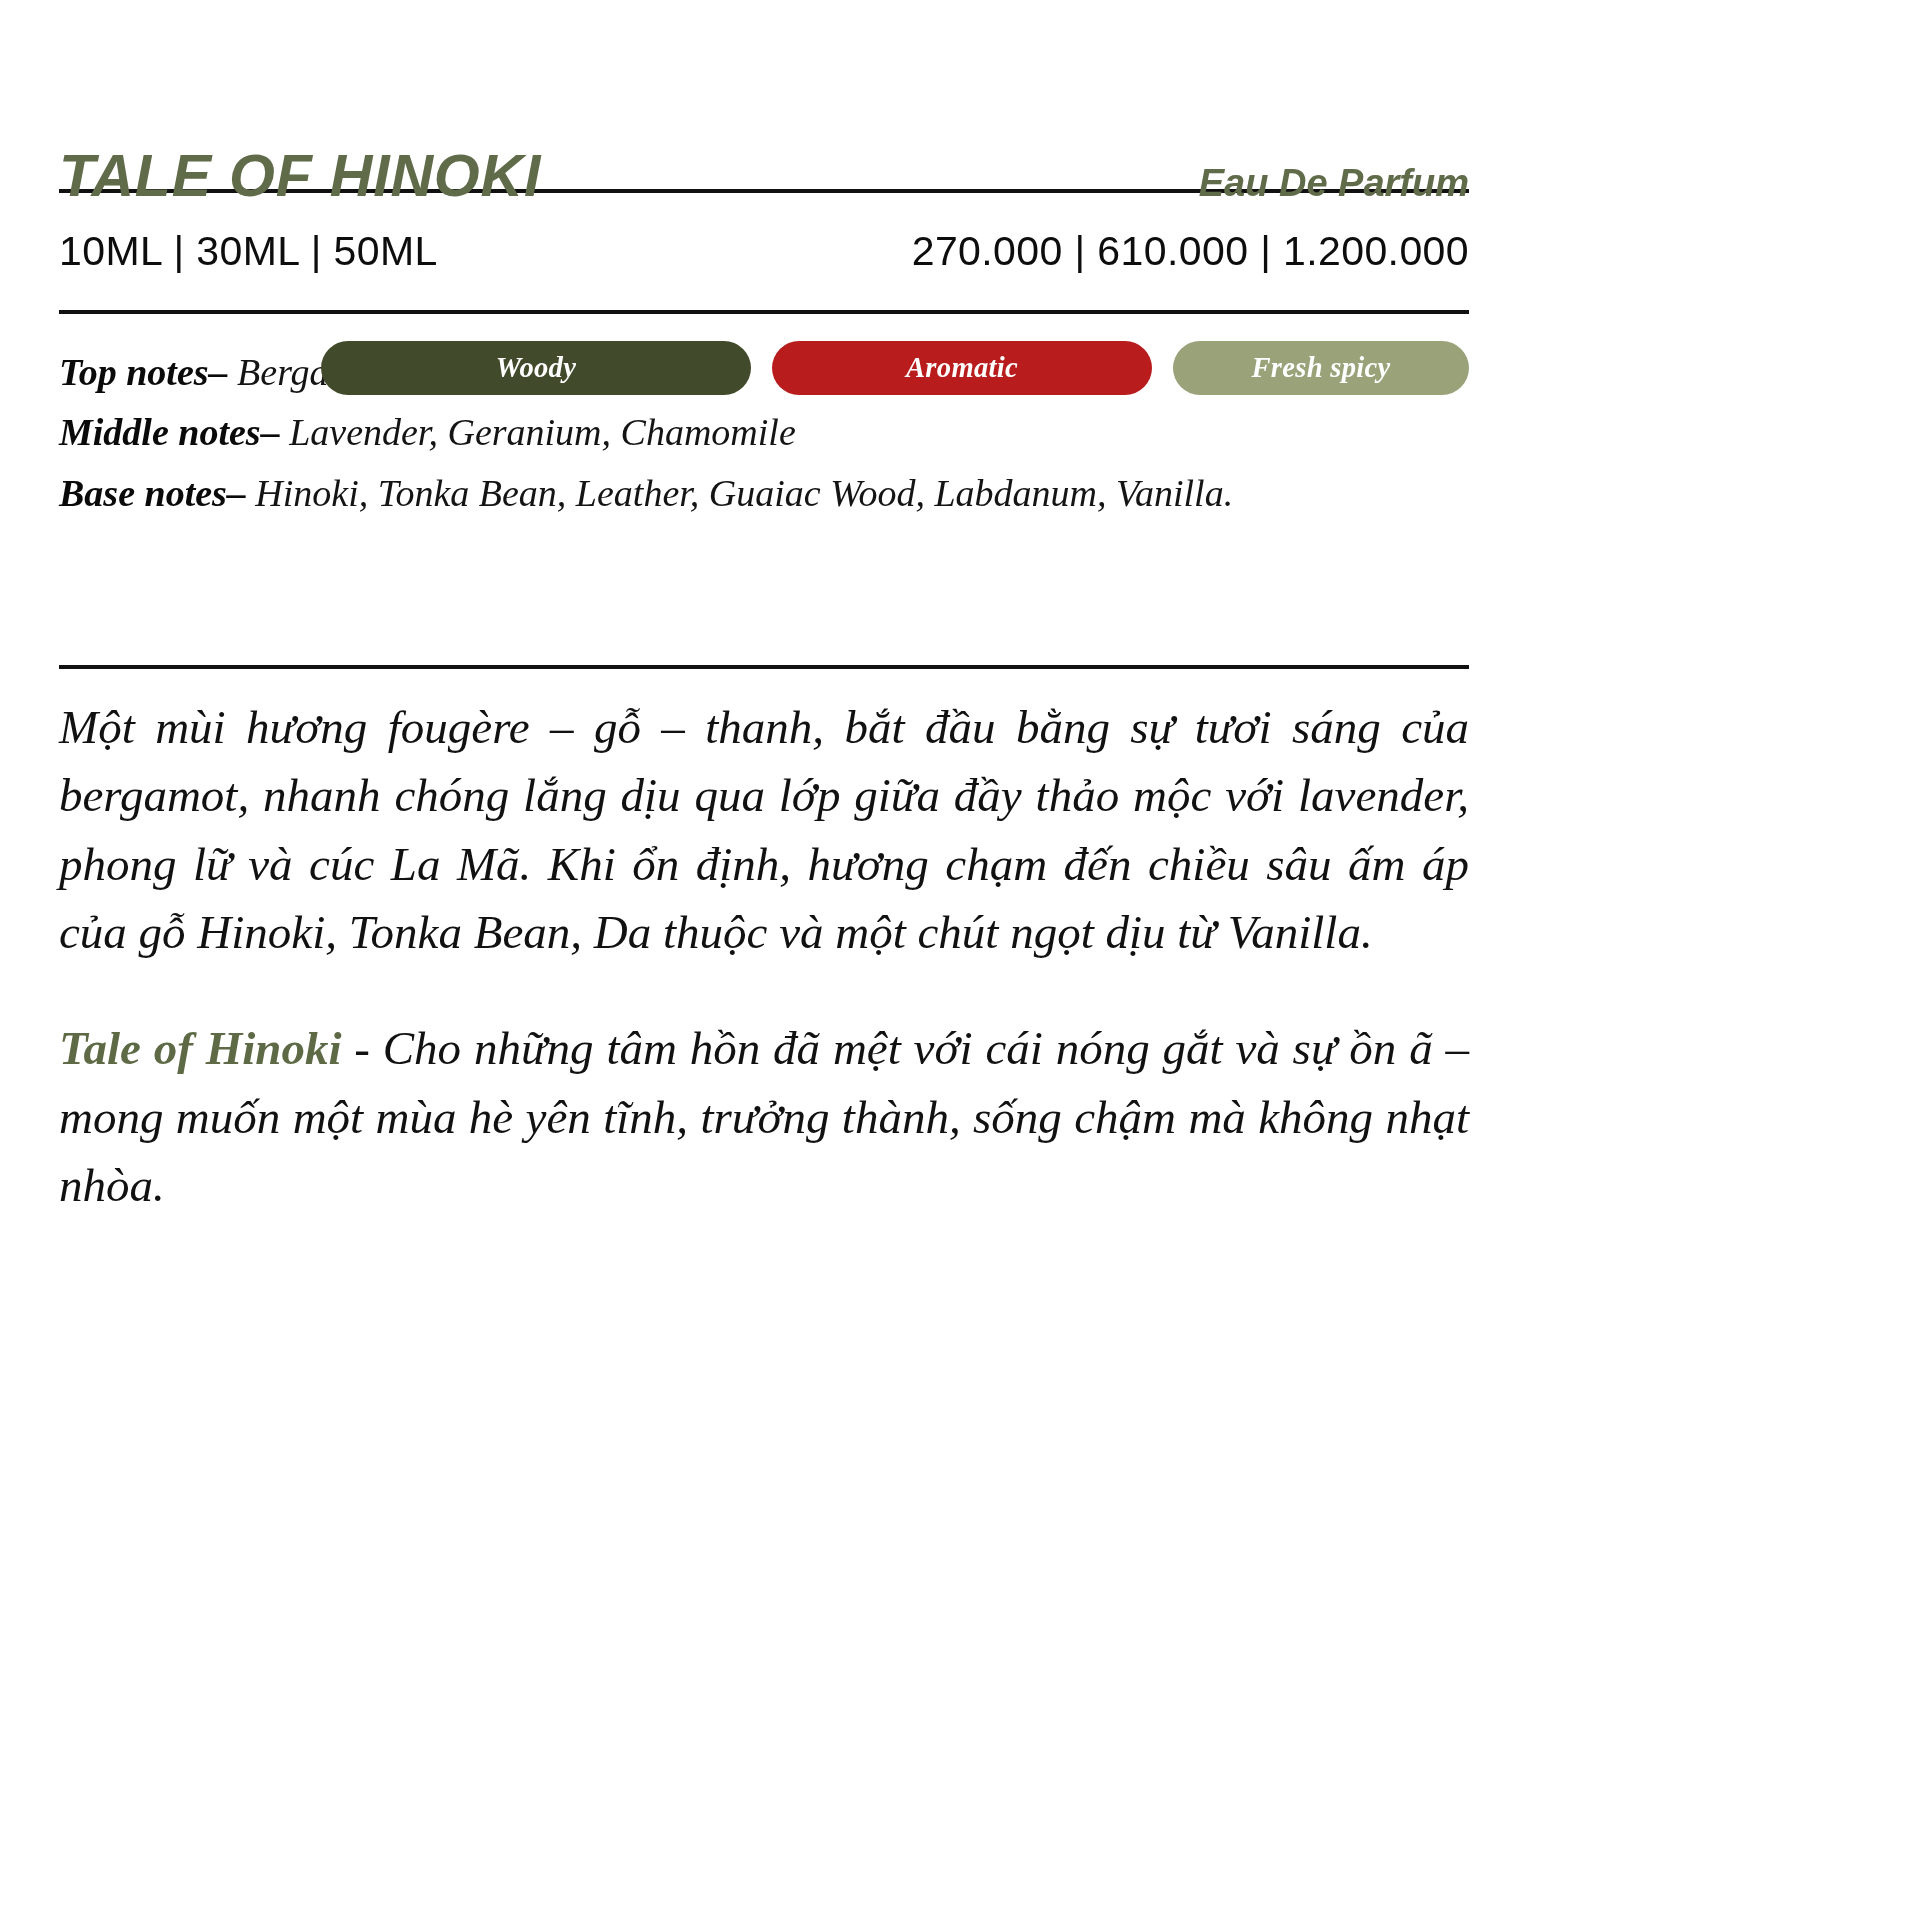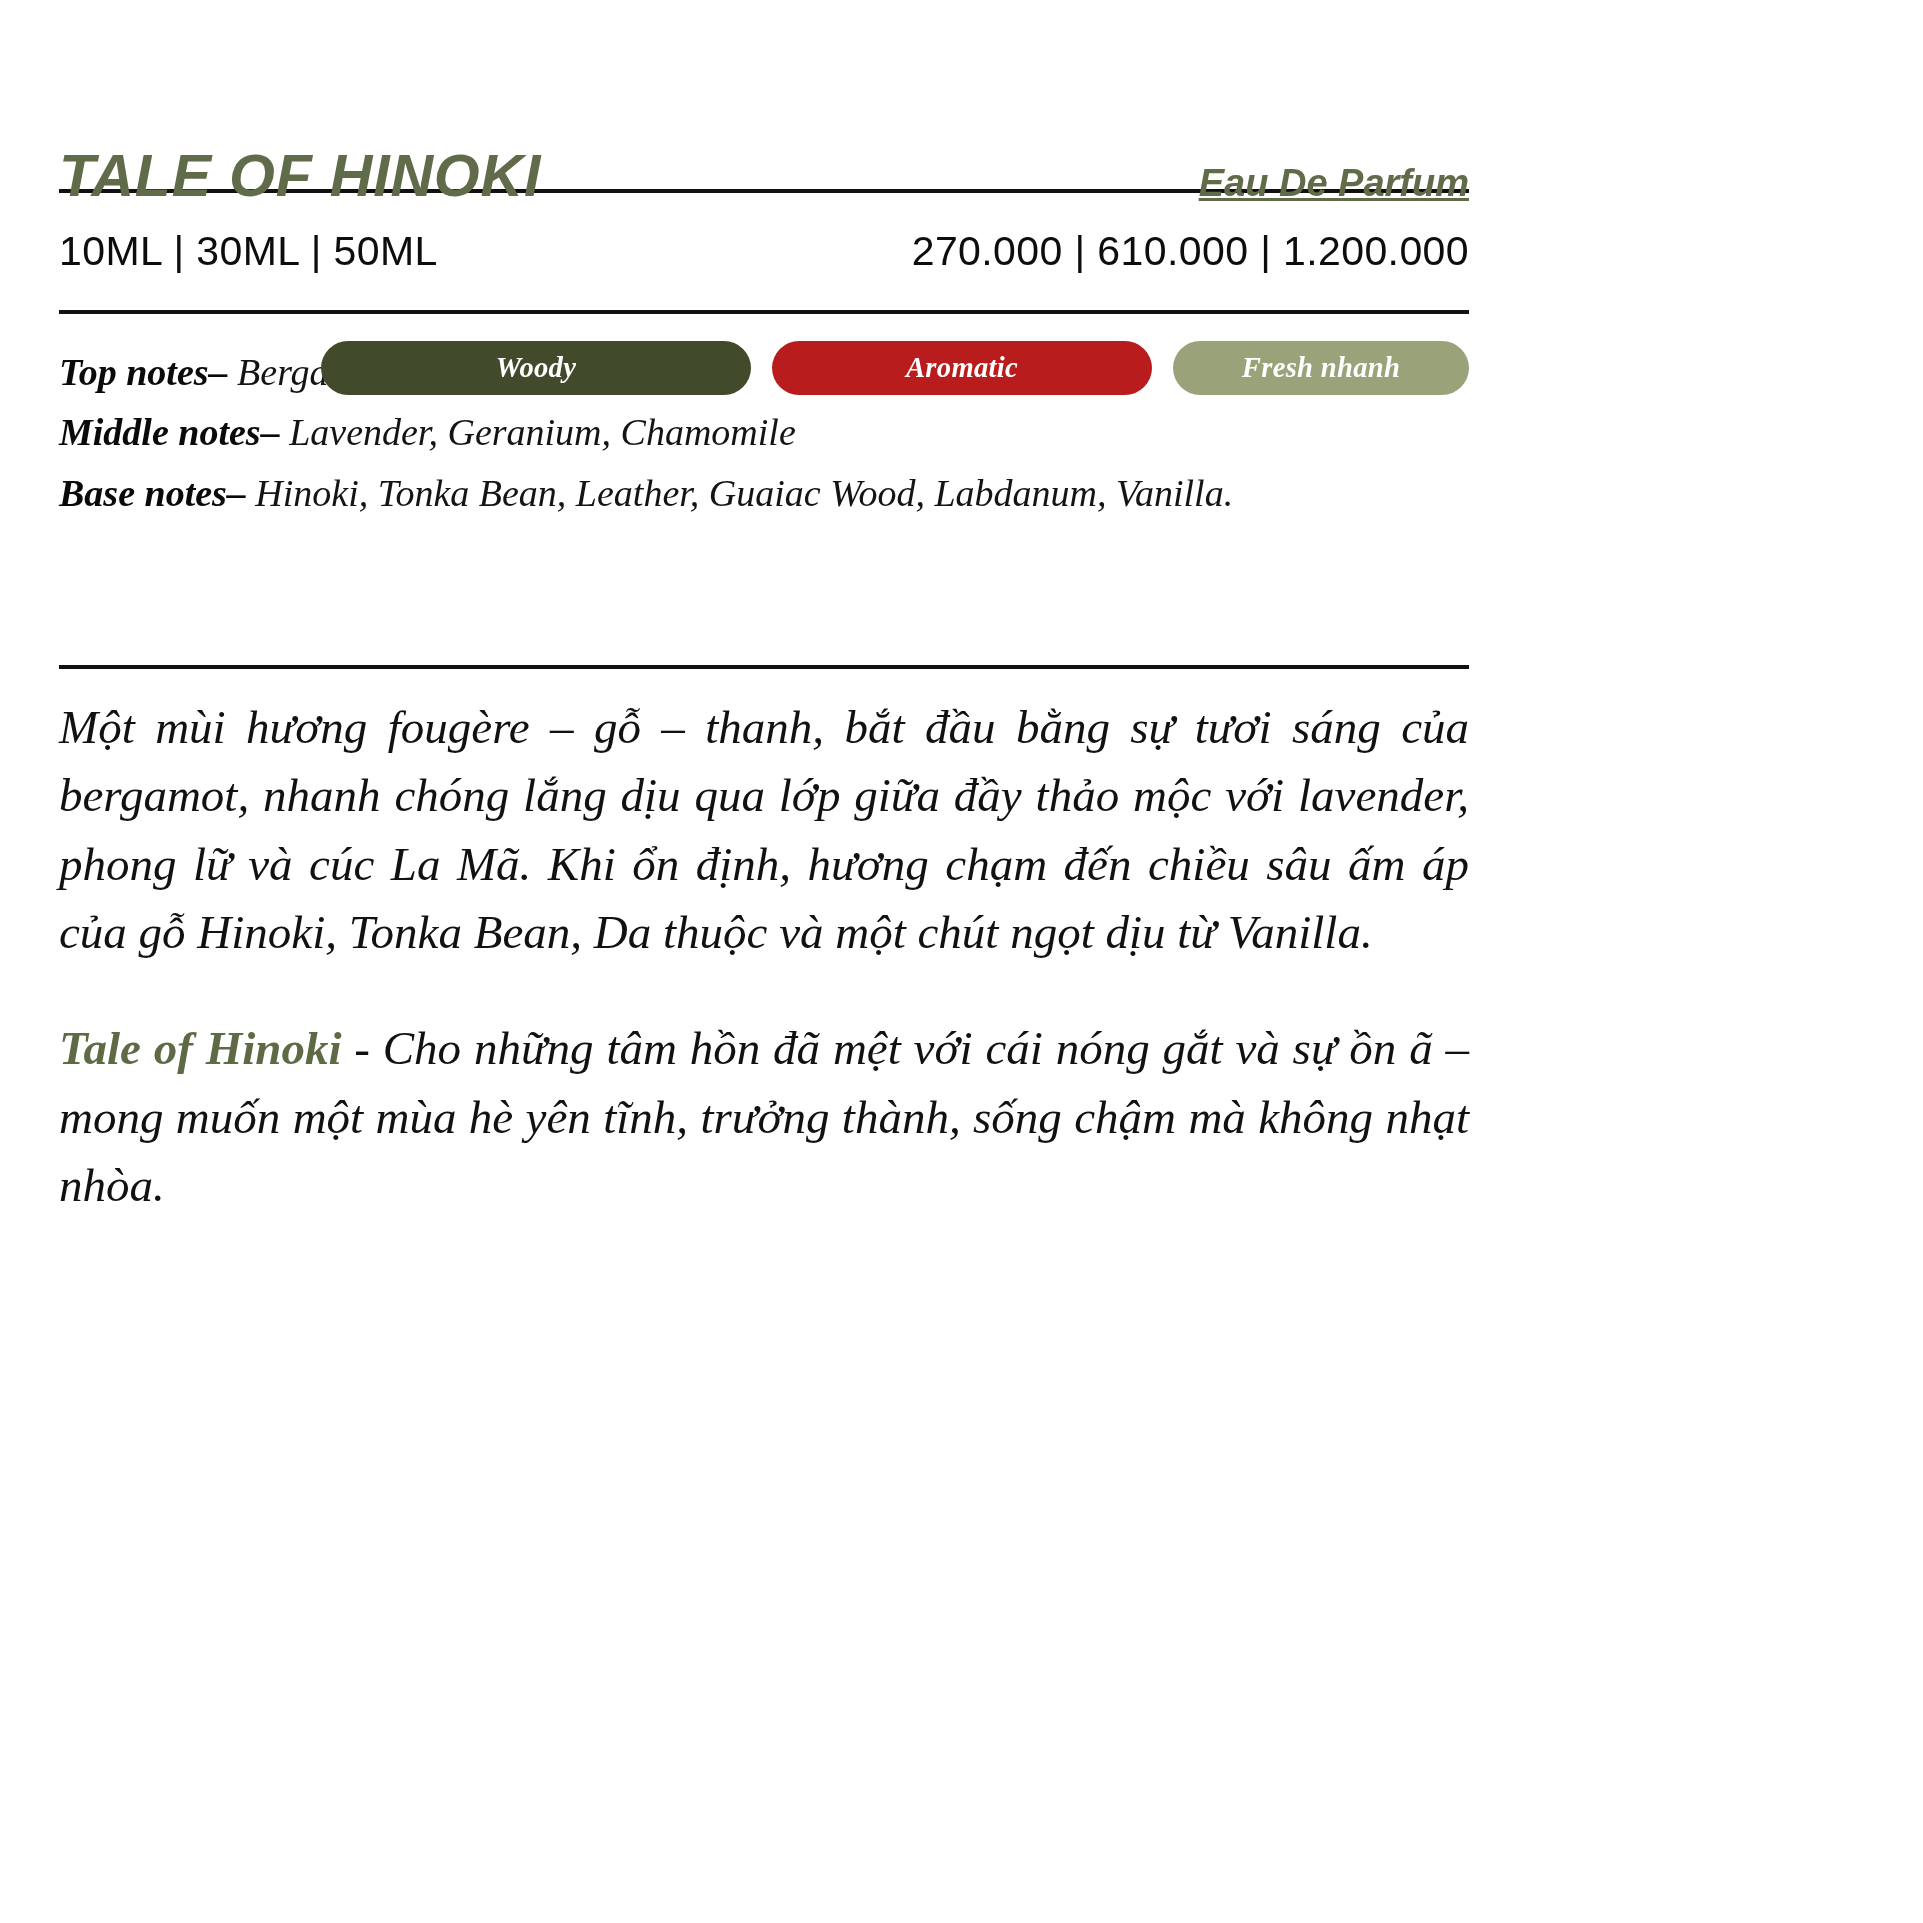--- a/index.html
+++ b/index.html
@@ -44,21 +44,20 @@
     white-space: nowrap;
   }
   .concentration {
     font-family: "Liberation Sans", "DejaVu Sans", sans-serif;
     font-style: italic;
     font-weight: 700;
     font-size: 38px;
     color: #606B4A;
     line-height: 1;
     white-space: nowrap;
-    text-decoration: underline;
   }
 
   
   .rule {
     height: 3.8px;
     background: #111111;
     width: 100%;
   }
   .rule-1 { margin-top: 42px; }
   .rule-2 { margin-top: 28.6px; }
@@ -199,21 +198,21 @@
 
       <div class="note-line">
         <span class="note-label">Base notes</span><span class="note-dash">–</span>&nbsp;<span class="note-value">Hinoki, Tonka Bean, Leather, Guaiac Wood, Labdanum, Vanilla.</span>
       </div>
 
     </div>
 
     <div class="badges">
       <div class="badge badge-1" style="background-color: rgb(65, 74, 42);">Woody</div>
       <div class="badge badge-2" style="background-color: #b91c1c;">Aromatic</div>
-      <div class="badge badge-3" style="background-color: rgb(154, 162, 122);">Fresh nhanh</div>
+      <div class="badge badge-3" style="background-color: rgb(154, 162, 122);">Fresh spicy</div>
     </div>
 
   </div>
 
   <div class="rule rule-3"></div>
 
   <div class="body-copy">
 
     <p class="para">Một mùi hương fougère – gỗ – thanh, bắt đầu bằng sự tươi sáng của bergamot, nhanh chóng lắng dịu qua lớp giữa đầy thảo mộc với lavender, phong lữ và cúc La Mã. Khi ổn định, hương chạm đến chiều sâu ấm áp của gỗ Hinoki, Tonka Bean, Da thuộc và một chút ngọt dịu từ Vanilla.</p>
 

